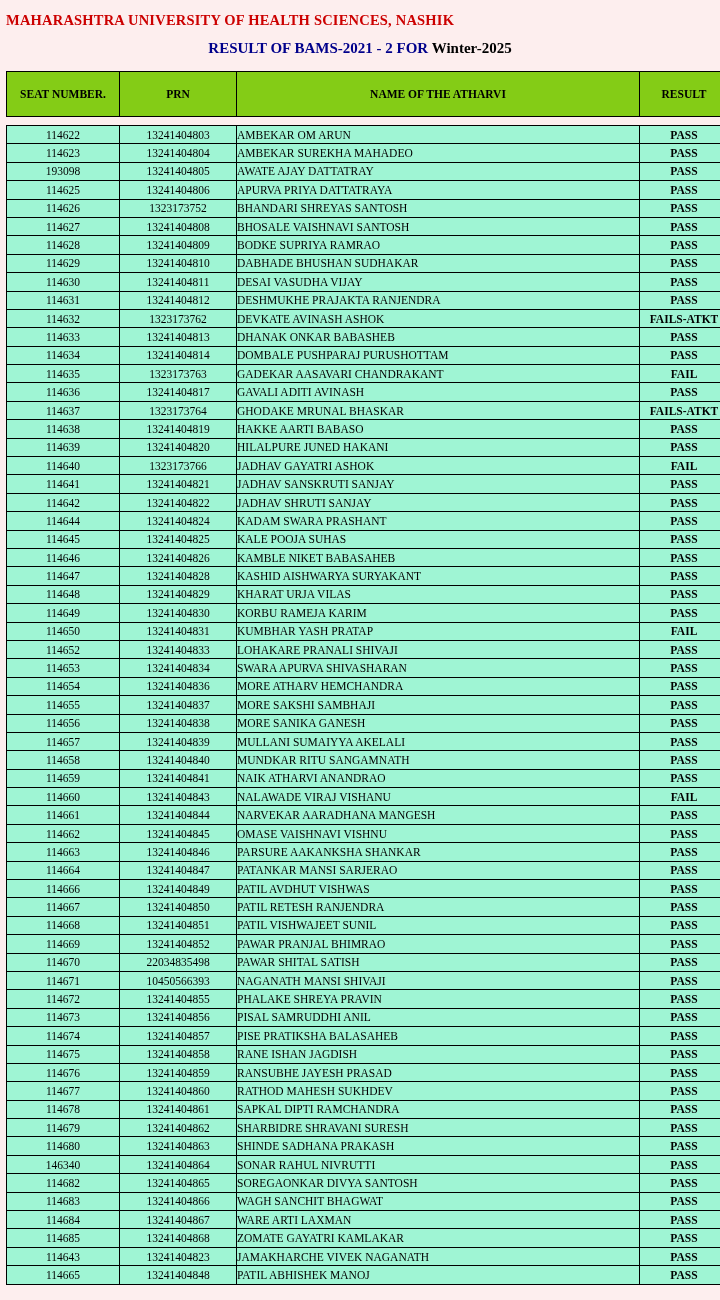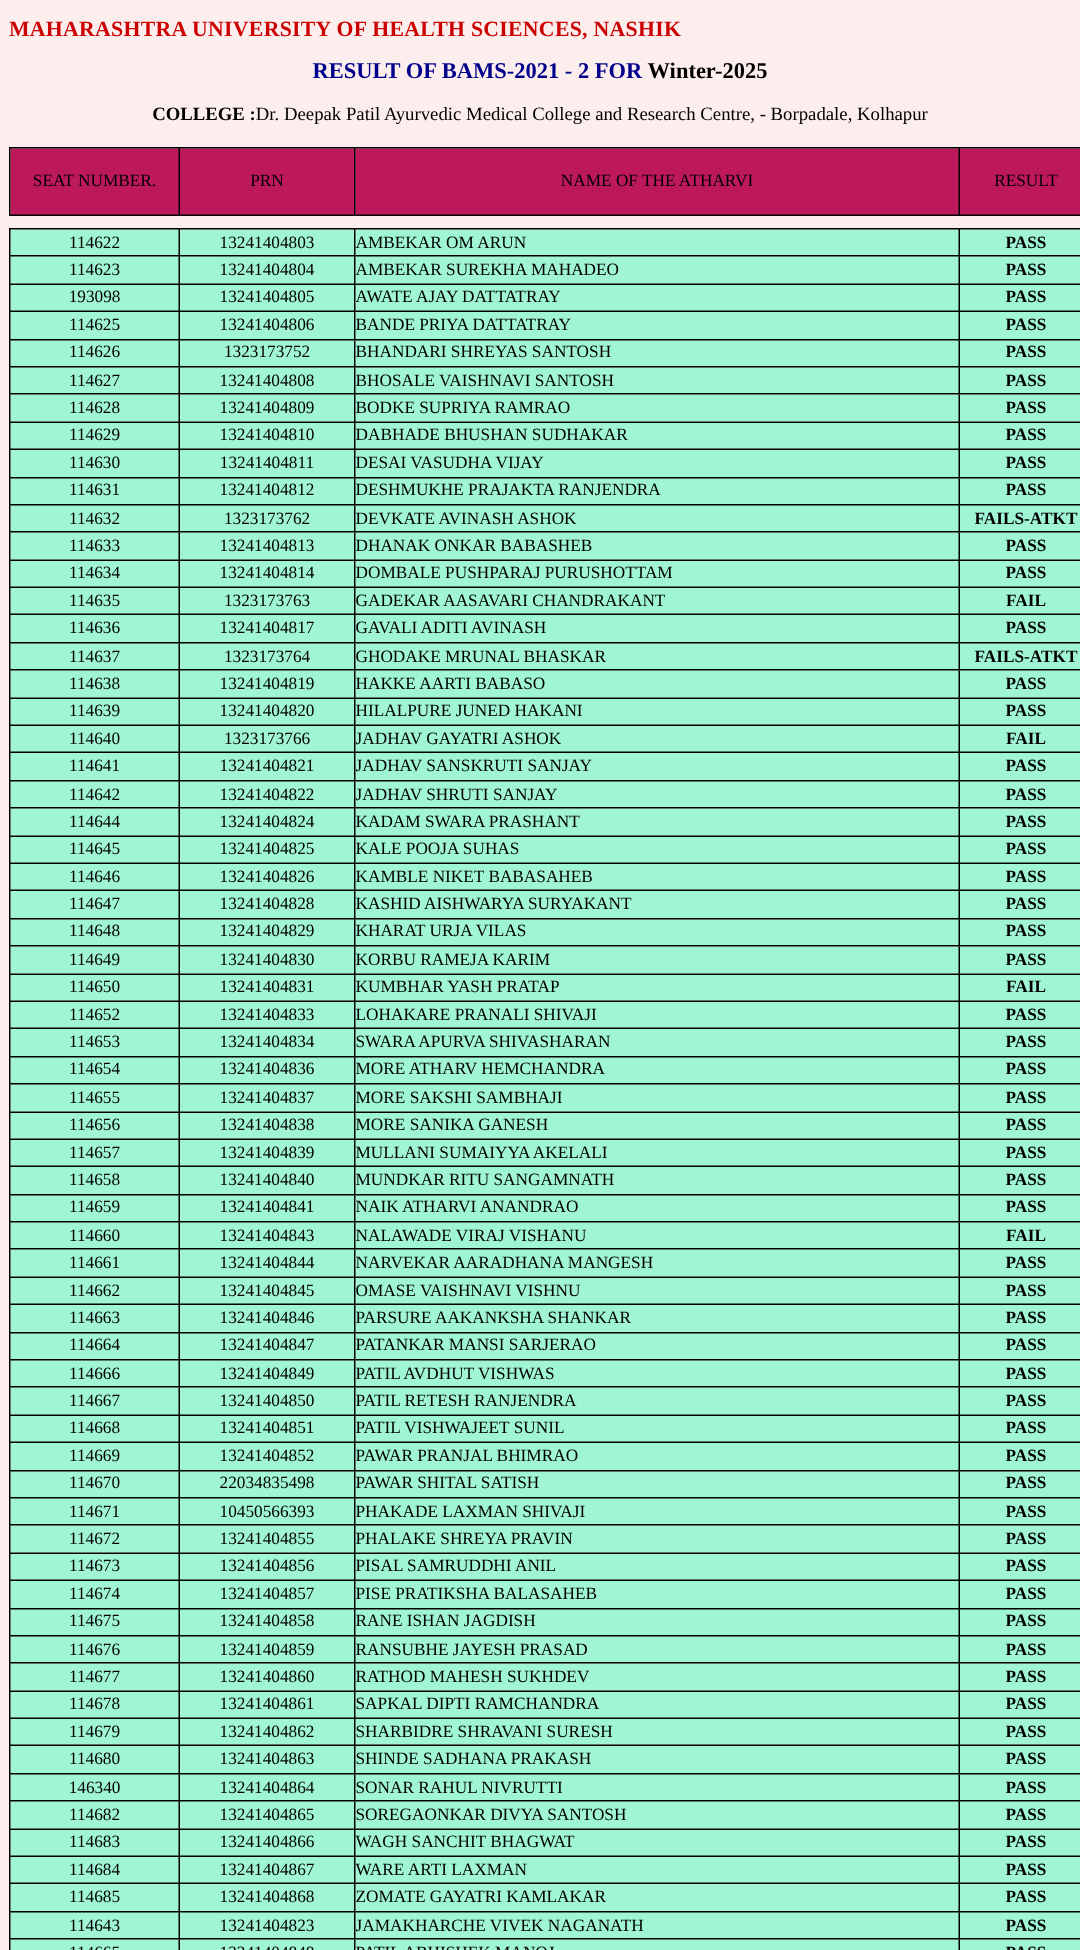--- a/index.html
+++ b/index.html
@@ -50,23 +50,23 @@
     width: 708px;
     margin: 14px auto 0 auto;
     table-layout: fixed;
   }
   table.result th, table.result td {
     border: 1px solid #000;
     font-size: 11.5px;
     padding: 0;
   }
   thead th {
-    background: #be185d;
+    background: #84cc16;
     height: 44px;
-    font-weight: normal;
+    font-weight: bold;
     font-size: 11.5px;
     vertical-align: middle;
     text-align: center;
   }
   .col-seat { width: 112px; }
   .col-prn { width: 116px; }
   .col-name { width: 402px; }
   .col-result { width: 88px; }
 
   tbody tr td {
@@ -99,23 +99,20 @@
 <body>
 
 <div class="page">
 
   <div class="hdr-main">MAHARASHTRA UNIVERSITY OF HEALTH SCIENCES, NASHIK</div>
 
   <div class="hdr-sub">
     <span>RESULT OF BAMS-2021 - 2 FOR </span><span class="winter">Winter-2025</span>
   </div>
 
-  <div class="hdr-college">
-    <b>COLLEGE :</b><span>Dr. Deepak Patil Ayurvedic Medical College and Research Centre, - Borpadale, Kolhapur</span>
-  </div>
 
   <table class="result">
     <thead>
       <tr>
         <th class="col-seat">SEAT NUMBER.</th>
         <th class="col-prn">PRN</th>
         <th class="col-name">NAME OF THE ATHARVI</th>
         <th class="col-result">RESULT</th>
       </tr>
     </thead>
@@ -137,21 +134,21 @@
         </tr>
         <tr>
           <td class="seat">193098</td>
           <td class="prn">13241404805</td>
           <td class="name">AWATE AJAY DATTATRAY</td>
           <td class="result">PASS</td>
         </tr>
         <tr>
           <td class="seat">114625</td>
           <td class="prn">13241404806</td>
-          <td class="name">BANDE PRIYA DATTATRAY</td>
+          <td class="name">APURVA PRIYA DATTATRAYA</td>
           <td class="result">PASS</td>
         </tr>
         <tr>
           <td class="seat">114626</td>
           <td class="prn">1323173752</td>
           <td class="name">BHANDARI SHREYAS SANTOSH</td>
           <td class="result">PASS</td>
         </tr>
         <tr>
           <td class="seat">114627</td>
@@ -395,21 +392,21 @@
         </tr>
         <tr>
           <td class="seat">114670</td>
           <td class="prn">22034835498</td>
           <td class="name">PAWAR SHITAL SATISH</td>
           <td class="result">PASS</td>
         </tr>
         <tr>
           <td class="seat">114671</td>
           <td class="prn">10450566393</td>
-          <td class="name">PHAKADE LAXMAN SHIVAJI</td>
+          <td class="name">NAGANATH MANSI SHIVAJI</td>
           <td class="result">PASS</td>
         </tr>
         <tr>
           <td class="seat">114672</td>
           <td class="prn">13241404855</td>
           <td class="name">PHALAKE SHREYA PRAVIN</td>
           <td class="result">PASS</td>
         </tr>
         <tr>
           <td class="seat">114673</td>

